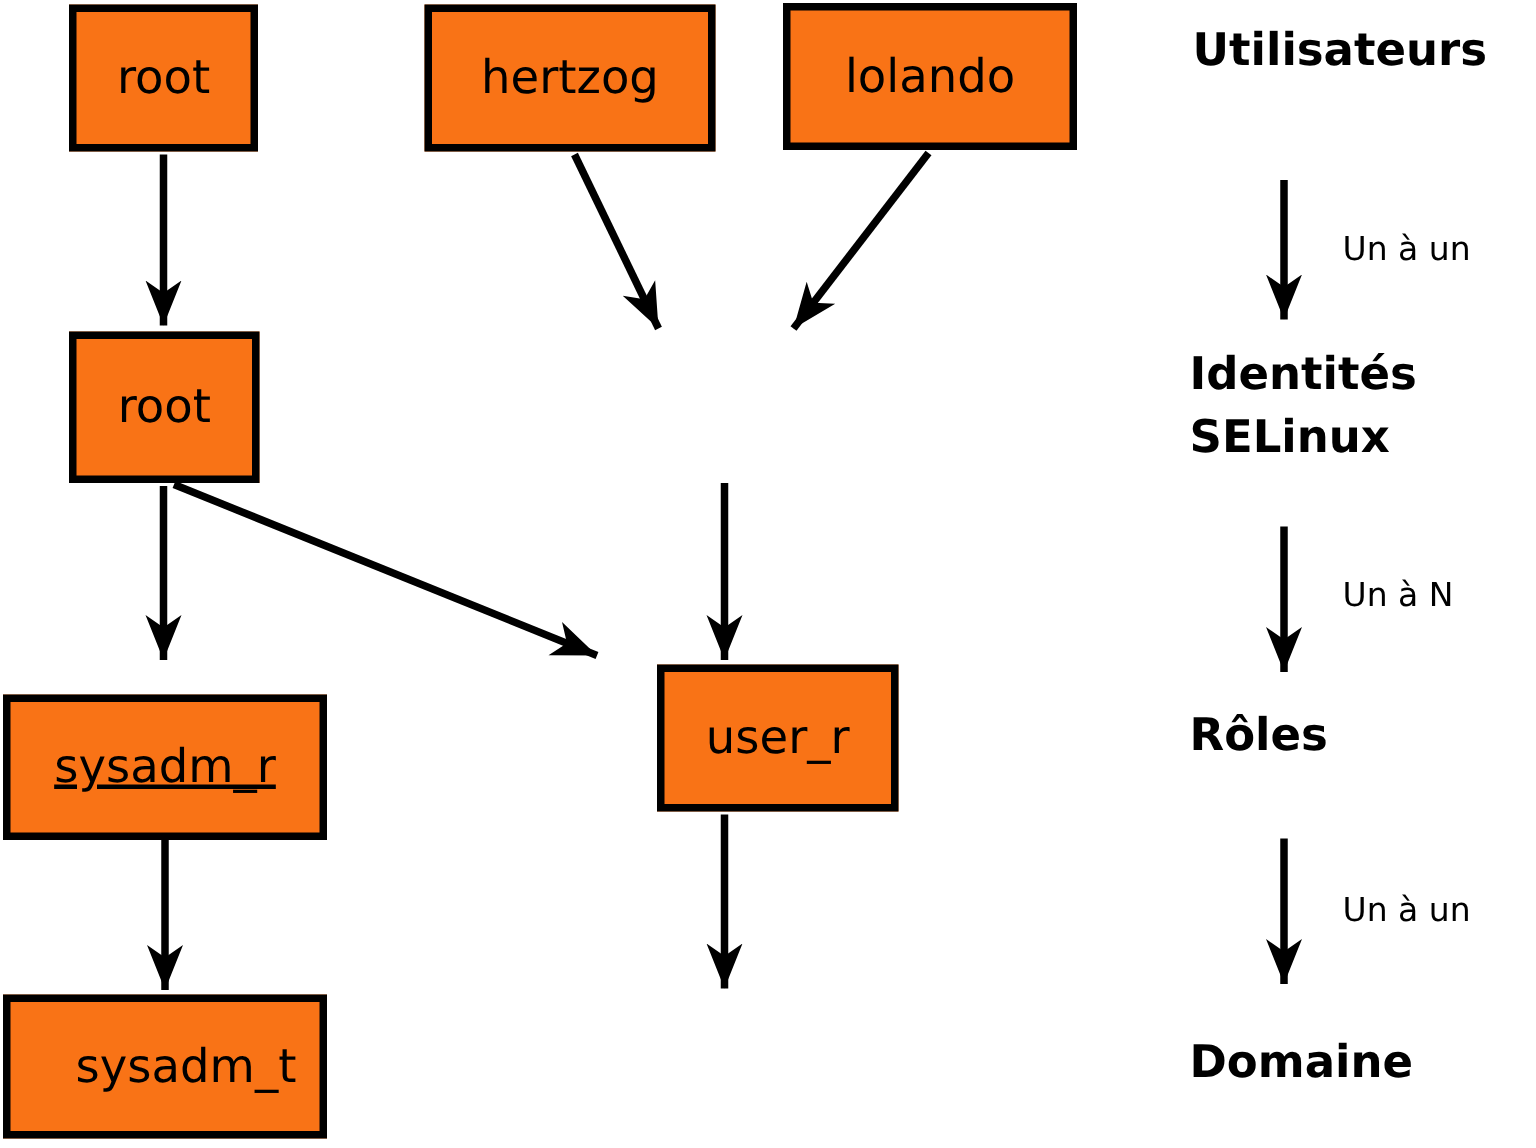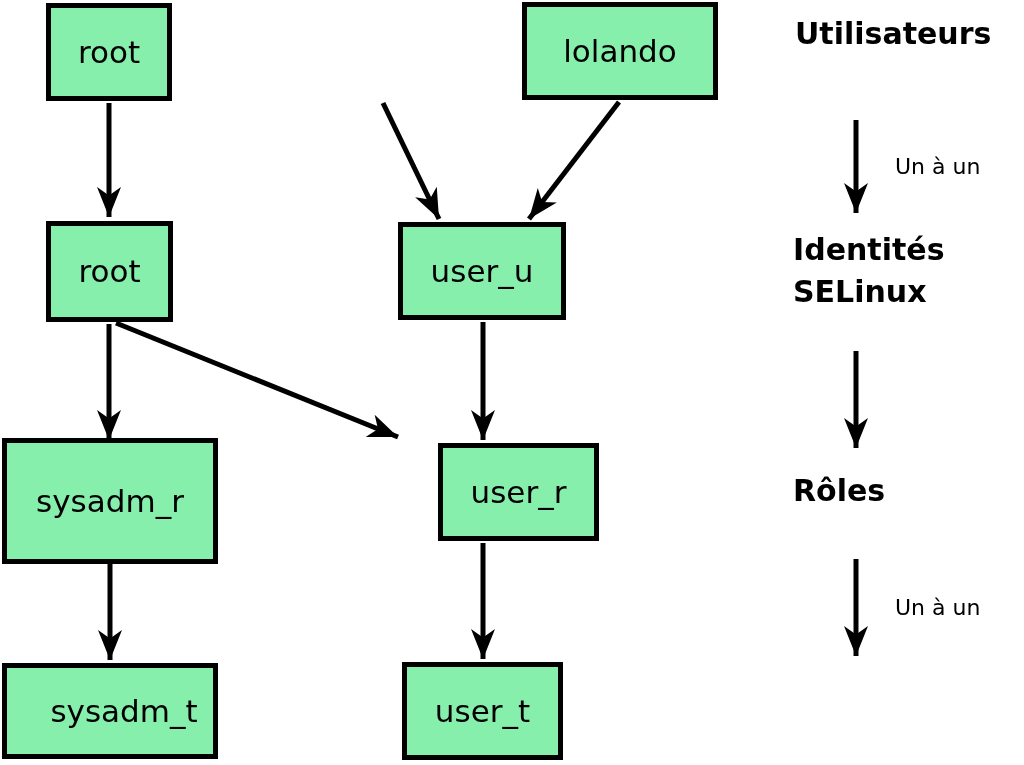--- a/index.html
+++ b/index.html
@@ -20,34 +20,34 @@
     position: absolute;
     left: 0;
     top: 0;
     width: 1024px;
     height: 765px;
   }
   .node {
     position: absolute;
     box-sizing: border-box;
     border: 5px solid #000000;
-    background: #86efac;
+    background: #f97316;
     display: flex;
     align-items: center;
     justify-content: center;
     font-size: 31px;
     line-height: 1;
     white-space: nowrap;
   }
   #n-unix-root   { left: 46px;  top: 3px;   width: 126px; height: 98px; }
   #n-hertzog     { left: 283px; top: 3px;   width: 194px; height: 98px; }
   #n-lolando     { left: 522px; top: 2px;   width: 196px; height: 98px; }
   #n-selinux-root{ left: 46px;  top: 221px; width: 127px; height: 101px; }
   #n-user-u      { left: 398px; top: 222px; width: 168px; height: 98px; }
-  #n-sysadm-r    { left: 2px;   top: 438px; width: 216px; height: 126px; }
+  #n-sysadm-r    { left: 2px;   top: 463px; width: 216px; height: 97px; text-decoration: underline; }
   #n-user-r      { left: 402px; top: 443px; width: 161px; height: 98px; margin-left: 36px; }
   #n-sysadm-t    { left: 2px;   top: 663px; width: 216px; height: 96px; padding-left: 28px; }
   #n-user-t      { left: 402px; top: 662px; width: 161px; height: 98px; }
 
   .legend-title {
     position: absolute;
     font-weight: bold;
     font-size: 30px;
     line-height: 42px;
     white-space: nowrap;
@@ -93,49 +93,50 @@
     <line class="arrow-line" marker-end="url(#arrowhead)" x1="110" y1="542" x2="110" y2="660"></line>
     <line class="arrow-line" marker-end="url(#arrowhead)" x1="483" y1="543" x2="483" y2="659"></line>
     <line class="arrow-line" marker-end="url(#arrowhead)" x1="856" y1="120" x2="856" y2="213"></line>
     <line class="arrow-line" marker-end="url(#arrowhead)" x1="856" y1="351" x2="856" y2="448"></line>
     <line class="arrow-line" marker-end="url(#arrowhead)" x1="856" y1="559" x2="856" y2="656"></line>
   </svg>
 
   <div class="node" id="n-unix-root">
     <span>root</span>
   </div>
+  <div class="node" id="n-hertzog">
+    <span>hertzog</span>
+  </div>
   <div class="node" id="n-lolando">
     <span>lolando</span>
   </div>
   <div class="node" id="n-selinux-root">
     <span>root</span>
-  </div>
-  <div class="node" id="n-user-u">
-    <span>user_u</span>
   </div>
   <div class="node" id="n-sysadm-r">
     <span>sysadm_r</span>
   </div>
   <div class="node" id="n-user-r">
     <span>user_r</span>
   </div>
   <div class="node" id="n-sysadm-t">
     <span>sysadm_t</span>
-  </div>
-  <div class="node" id="n-user-t">
-    <span>user_t</span>
   </div>
 
   <div class="legend-title" id="lt-unix-users">
     <div>Utilisateurs</div>
   </div>
   <div class="legend-title" id="lt-roles">
     <div>Rôles</div>
   </div>
   <div class="legend-title" id="lt-selinux-ids">
     <div>Identités</div>
     <div>SELinux</div>
   </div>
+  <div class="legend-title" id="lt-domain">
+    <div>Domaine</div>
+  </div>
 
   <div class="relation-label" id="rl-1">Un à un</div>
+  <div class="relation-label" id="rl-2">Un à N</div>
   <div class="relation-label" id="rl-3">Un à un</div>
 
 </div>
 
 </body></html>

